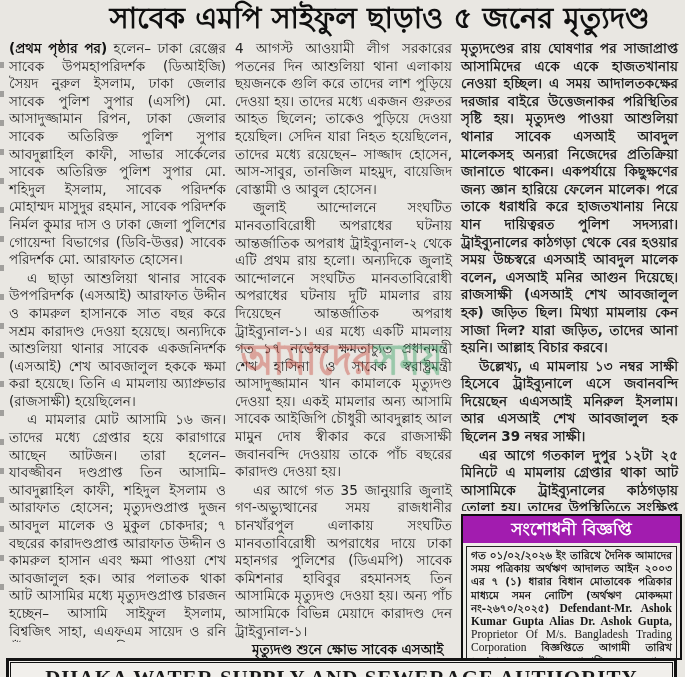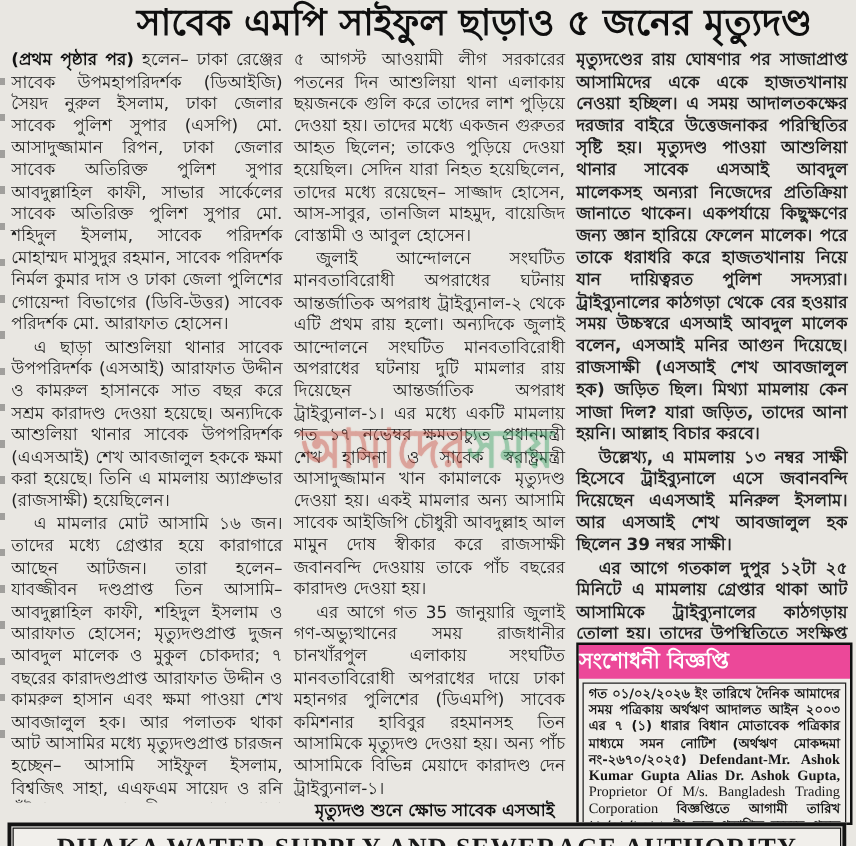--- a/index.html
+++ b/index.html
@@ -61,22 +61,22 @@
   .wm-green{color:#2f9e5f;text-shadow:0 0 1px #2f9e5f;}
   .notice{
     position:absolute;left:461px;top:514px;
     width:221px;height:146px;
     border:2px solid #101010;
     background:#efede9;
     box-sizing:border-box;
     overflow:hidden;
   }
   .notice-header{
-    background:#ec4899;color:#ffffff;
-    text-align:left;font-weight:bold;
+    background:#a21caf;color:#ffffff;
+    text-align:center;font-weight:bold;
     font-size:17px;line-height:26px;height:27px;
   }
   .notice-body{
     border:1px solid #222;
     margin:3px;
     padding:2px 4px 3px;
     font-size:10.5px;font-weight:bold;
     line-height:13.2px;
     text-align:justify;
     color:#161616;
@@ -109,27 +109,27 @@
 <body>
 
 <div class="page">
 
   <div class="edge-artifacts"></div>
 
   <div class="headline">সাবেক এমপি সাইফুল ছাড়াও ৫ জনের মৃত্যুদণ্ড</div>
 
   <div class="col col1">
     <p class="para flush"><b class="lead">(প্রথম পৃষ্ঠার পর)</b> <span>হলেন– ঢাকা রেঞ্জের সাবেক উপমহাপরিদর্শক (ডিআইজি) সৈয়দ নুরুল ইসলাম, ঢাকা জেলার সাবেক পুলিশ সুপার (এসপি) মো. আসাদুজ্জামান রিপন, ঢাকা জেলার সাবেক অতিরিক্ত পুলিশ সুপার আবদুল্লাহিল কাফী, সাভার সার্কেলের সাবেক অতিরিক্ত পুলিশ সুপার মো. শহিদুল ইসলাম, সাবেক পরিদর্শক মোহাম্মদ মাসুদুর রহমান, সাবেক পরিদর্শক নির্মল কুমার দাস ও ঢাকা জেলা পুলিশের গোয়েন্দা বিভাগের (ডিবি-উত্তর) সাবেক পরিদর্শক মো. আরাফাত হোসেন।</span></p>
-    <p class="para">এ ছাড়া আশুলিয়া থানার সাবেক উপপরিদর্শক (এসআই) আরাফাত উদ্দীন ও কামরুল হাসানকে সাত বছর করে সশ্রম কারাদণ্ড দেওয়া হয়েছে। অন্যদিকে আশুলিয়া থানার সাবেক উপপরিদর্শক (এএসআই) শেখ আবজালুল হককে ক্ষমা করা হয়েছে। তিনি এ মামলায় অ্যাপ্রুভার (রাজসাক্ষী) হয়েছিলেন।</p>
+    <p class="para">এ ছাড়া আশুলিয়া থানার সাবেক উপপরিদর্শক (এসআই) আরাফাত উদ্দীন ও কামরুল হাসানকে সাত বছর করে সশ্রম কারাদণ্ড দেওয়া হয়েছে। অন্যদিকে আশুলিয়া থানার সাবেক একজনিদর্শক (এসআই) শেখ আবজালুল হককে ক্ষমা করা হয়েছে। তিনি এ মামলায় অ্যাপ্রুভার (রাজসাক্ষী) হয়েছিলেন।</p>
     <p class="para">এ মামলার মোট আসামি ১৬ জন। তাদের মধ্যে গ্রেপ্তার হয়ে কারাগারে আছেন আটজন। তারা হলেন– যাবজ্জীবন দণ্ডপ্রাপ্ত তিন আসামি– আবদুল্লাহিল কাফী, শহিদুল ইসলাম ও আরাফাত হোসেন; মৃত্যুদণ্ডপ্রাপ্ত দুজন আবদুল মালেক ও মুকুল চোকদার; ৭ বছরের কারাদণ্ডপ্রাপ্ত আরাফাত উদ্দীন ও কামরুল হাসান এবং ক্ষমা পাওয়া শেখ আবজালুল হক। আর পলাতক থাকা আট আসামির মধ্যে মৃত্যুদণ্ডপ্রাপ্ত চারজন হচ্ছেন– আসামি সাইফুল ইসলাম, বিশ্বজিৎ সাহা, এএফএম সায়েদ ও রনি ভূঁইয়া এবং যাবজ্জীবন কারাদণ্ডপ্রাপ্ত চারজন হচ্ছে– আসামি সৈয়দ নুরুল ইসলাম, আসাদুজ্জামান, মাসুদুর রহমান ও নির্মল কুমার দাস।</p>
 
   </div>
 
   <div class="col col2">
-    <p class="para flush">৫ আগস্ট আওয়ামী লীগ সরকারের পতনের দিন আশুলিয়া থানা এলাকায় ছয়জনকে গুলি করে তাদের লাশ পুড়িয়ে দেওয়া হয়। তাদের মধ্যে একজন গুরুতর আহত ছিলেন; তাকেও পুড়িয়ে দেওয়া হয়েছিল। সেদিন যারা নিহত হয়েছিলেন, তাদের মধ্যে রয়েছেন– সাজ্জাদ হোসেন, আস-সাবুর, তানজিল মাহমুদ, বায়েজিদ বোস্তামী ও আবুল হোসেন।</p>
+    <p class="para flush">4 আগস্ট আওয়ামী লীগ সরকারের পতনের দিন আশুলিয়া থানা এলাকায় ছয়জনকে গুলি করে তাদের লাশ পুড়িয়ে দেওয়া হয়। তাদের মধ্যে একজন গুরুতর আহত ছিলেন; তাকেও পুড়িয়ে দেওয়া হয়েছিল। সেদিন যারা নিহত হয়েছিলেন, তাদের মধ্যে রয়েছেন– সাজ্জাদ হোসেন, আস-সাবুর, তানজিল মাহমুদ, বায়েজিদ বোস্তামী ও আবুল হোসেন।</p>
     <p class="para">জুলাই আন্দোলনে সংঘটিত মানবতাবিরোধী অপরাধের ঘটনায় আন্তর্জাতিক অপরাধ ট্রাইব্যুনাল-২ থেকে এটি প্রথম রায় হলো। অন্যদিকে জুলাই আন্দোলনে সংঘটিত মানবতাবিরোধী অপরাধের ঘটনায় দুটি মামলার রায় দিয়েছেন আন্তর্জাতিক অপরাধ ট্রাইব্যুনাল-১। এর মধ্যে একটি মামলায় গত ১৭ নভেম্বর ক্ষমতাচ্যুত প্রধানমন্ত্রী শেখ হাসিনা ও সাবেক স্বরাষ্ট্রমন্ত্রী আসাদুজ্জামান খান কামালকে মৃত্যুদণ্ড দেওয়া হয়। একই মামলার অন্য আসামি সাবেক আইজিপি চৌধুরী আবদুল্লাহ আল মামুন দোষ স্বীকার করে রাজসাক্ষী জবানবন্দি দেওয়ায় তাকে পাঁচ বছরের কারাদণ্ড দেওয়া হয়।</p>
     <p class="para">এর আগে গত 35 জানুয়ারি জুলাই গণ-অভ্যুত্থানের সময় রাজধানীর চানখাঁরপুল এলাকায় সংঘটিত মানবতাবিরোধী অপরাধের দায়ে ঢাকা মহানগর পুলিশের (ডিএমপি) সাবেক কমিশনার হাবিবুর রহমানসহ তিন আসামিকে মৃত্যুদণ্ড দেওয়া হয়। অন্য পাঁচ আসামিকে বিভিন্ন মেয়াদে কারাদণ্ড দেন ট্রাইব্যুনাল-১।</p>
     <p class="subhead">মৃত্যুদণ্ড শুনে ক্ষোভ সাবেক এসআই মালেকের</p>
 
   </div>
 
   <div class="col col3">
     <p class="para flush">মৃত্যুদণ্ডের রায় ঘোষণার পর সাজাপ্রাপ্ত আসামিদের একে একে হাজতখানায় নেওয়া হচ্ছিল। এ সময় আদালতকক্ষের দরজার বাইরে উত্তেজনাকর পরিস্থিতির সৃষ্টি হয়। মৃত্যুদণ্ড পাওয়া আশুলিয়া থানার সাবেক এসআই আবদুল মালেকসহ অন্যরা নিজেদের প্রতিক্রিয়া জানাতে থাকেন। একপর্যায়ে কিছুক্ষণের জন্য জ্ঞান হারিয়ে ফেলেন মালেক। পরে তাকে ধরাধরি করে হাজতখানায় নিয়ে যান দায়িত্বরত পুলিশ সদস্যরা। ট্রাইব্যুনালের কাঠগড়া থেকে বের হওয়ার সময় উচ্চস্বরে এসআই আবদুল মালেক বলেন, এসআই মনির আগুন দিয়েছে। রাজসাক্ষী (এসআই শেখ আবজালুল হক) জড়িত ছিল। মিথ্যা মামলায় কেন সাজা দিল? যারা জড়িত, তাদের আনা হয়নি। আল্লাহ বিচার করবে।</p>
     <p class="para">উল্লেখ্য, এ মামলায় ১৩ নম্বর সাক্ষী হিসেবে ট্রাইব্যুনালে এসে জবানবন্দি দিয়েছেন এএসআই মনিরুল ইসলাম। আর এসআই শেখ আবজালুল হক ছিলেন 39 নম্বর সাক্ষী।</p>
     <p class="para">এর আগে গতকাল দুপুর ১২টা ২৫ মিনিটে এ মামলায় গ্রেপ্তার থাকা আট আসামিকে ট্রাইব্যুনালের কাঠগড়ায় তোলা হয়। তাদের উপস্থিতিতে সংক্ষিপ্ত রায় পড়েন বিচারক নূর মোহাম্মদ শাহরিয়ার কবীর।</p>

